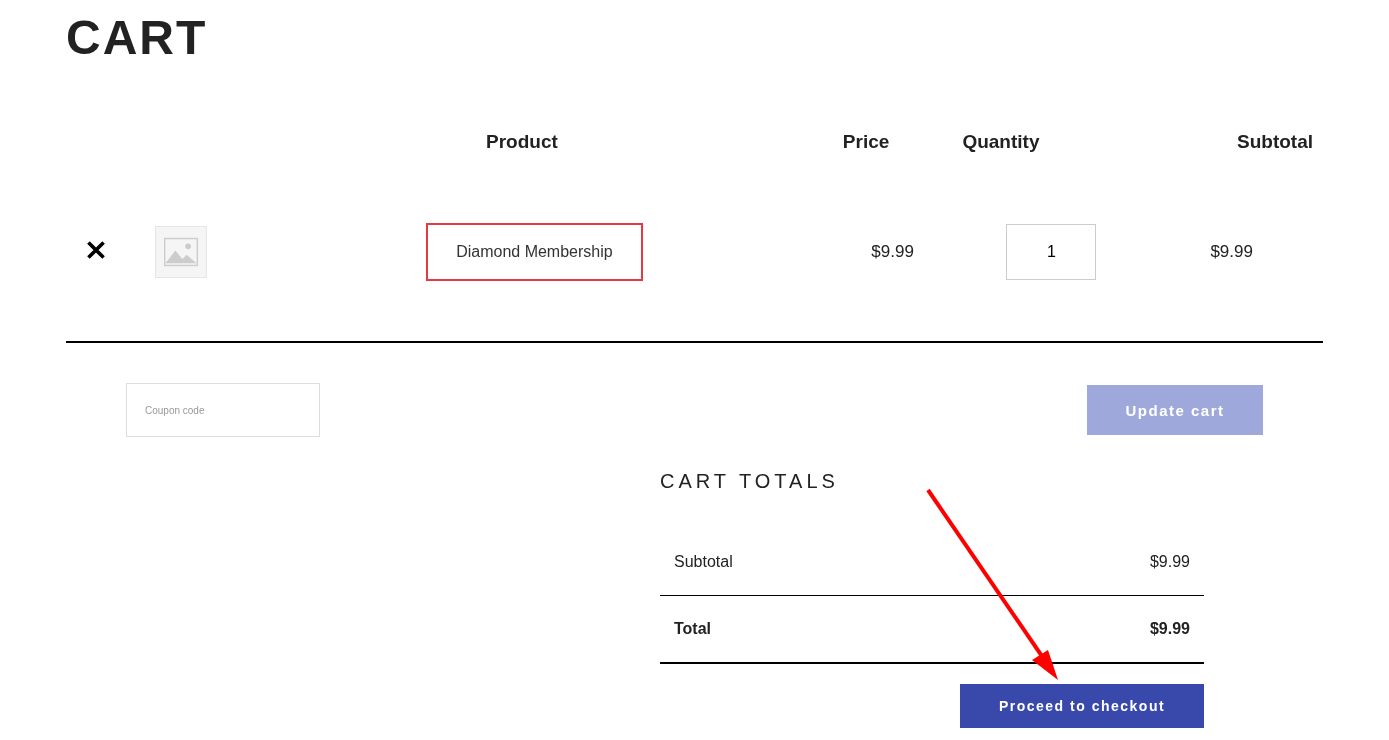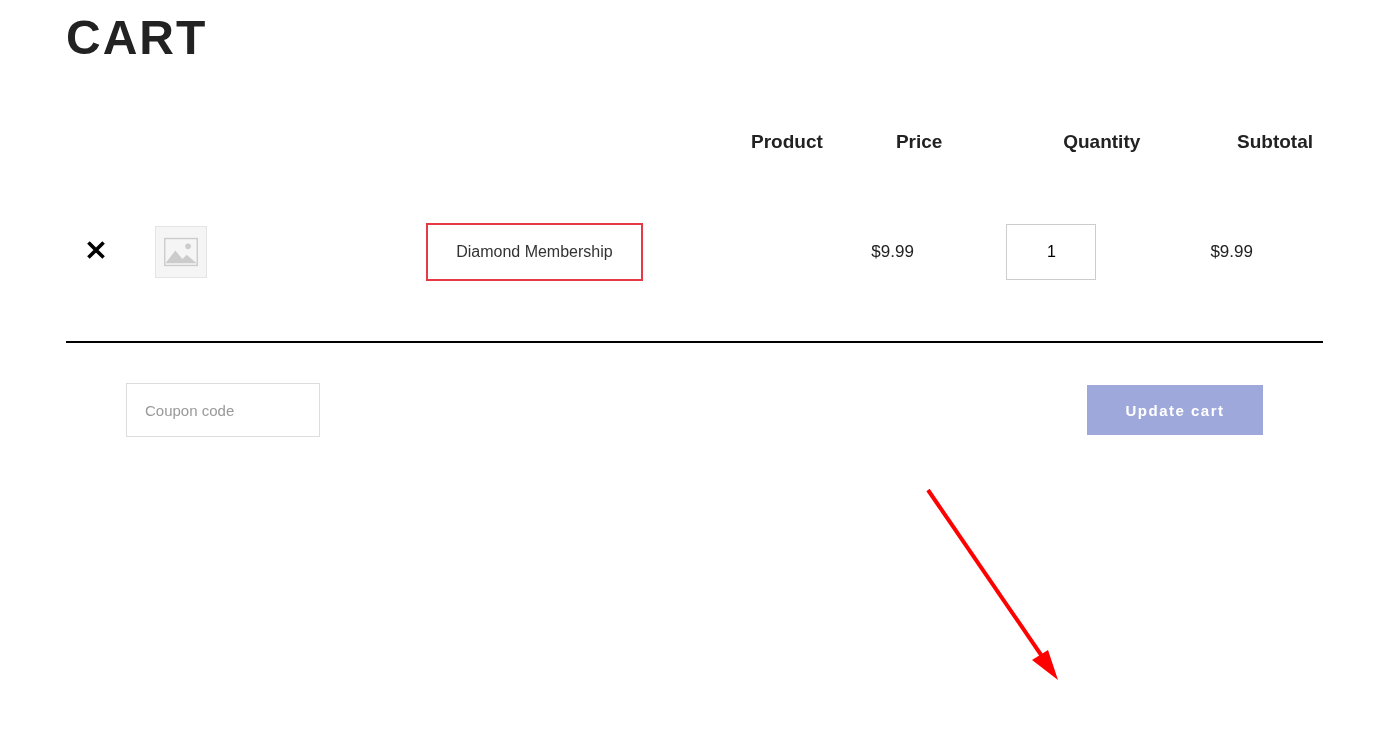--- a/index.html
+++ b/index.html
@@ -10,21 +10,21 @@
       font-size: 48px;
       font-weight: 700;
       letter-spacing: 2px;
       margin-top: 10px;
       margin-bottom: 46px;
       font-family: Arial, Helvetica, sans-serif;
     }
     
     .cart-table { width: 100%; border-collapse: collapse; position: relative; }
     .cart-table th {
-      text-align: right;
+      text-align: left;
       font-size: 19px;
       font-weight: 700;
       padding: 20px 10px 40px 10px;
     }
     .cart-table th.product-col { text-align: left; padding-left: 250px; }
     .cart-table th.subtotal-col { text-align: right; padding-right: 10px; }
     
     .cart-row td { padding: 30px 10px; text-align: center; vertical-align: middle; }
     
     .remove-cell { width: 60px; }
@@ -65,21 +65,21 @@
     .actions-row {
       display: flex;
       align-items: center;
       padding: 40px 60px 40px 60px;
       gap: 16px;
     }
     .coupon-input {
       width: 194px; height: 54px;
       border: 1px solid #ddd;
       padding: 0 18px;
-      font-size: 15px;
+      font-size: 10px;
       color: #999;
       font-family: inherit;
     }
     .coupon-input::placeholder { color: #999; }
     .apply-btn {
       width: 194px; height: 58px;
       background: #fff;
       border: 2px solid #000;
       font-size: 15px;
       font-weight: 700;
@@ -147,21 +147,21 @@
 <body>
 
 <div class="container">
   <h1 class="page-title">CART</h1>
 
   <table class="cart-table">
     <thead>
       <tr>
         <th class="remove-col"></th>
         <th class="thumb-col"></th>
-        <th class="product-col" style="text-align:right;">Product</th>
+        <th class="product-col" style="text-align:left;">Product</th>
         <th>Price</th>
         <th>Quantity</th>
         <th class="subtotal-col">Subtotal</th>
       </tr>
     </thead>
     <tbody>
       <tr class="cart-row">
         <td class="remove-cell">
           <span class="remove-btn">
             <svg viewBox="0 0 20 20">
@@ -191,18 +191,34 @@
   </table>
 
   <div class="divider"></div>
 
   <div class="actions-row">
     <input type="text" class="coupon-input" placeholder="Coupon code" style="">
     <div class="spacer"></div>
     <button class="update-btn">Update cart</button>
   </div>
 
+  <div class="totals-section">
+    <h2 class="totals-title">CART TOTALS</h2>
+    <table class="totals-table">
+      <tbody>
+          <tr>
+        <td>Subtotal</td>
+        <td>$9.99</td>
+      </tr>
+      <tr class="total-row">
+        <td>Total</td>
+        <td>$9.99</td>
+      </tr>
+    </tbody>
+      </table>
+    <button class="checkout-btn">Proceed to checkout</button>
+  </div>
 
   <svg class="arrow-annotation" width="180" height="220" viewBox="0 0 180 220">
     <line x1="30" y1="10" x2="150" y2="185" stroke="#ff0000" stroke-width="4"></line>
     <polygon points="160,200 134,180 150,170" fill="#ff0000"></polygon>
   </svg>
 </div>
 
 </body></html>

